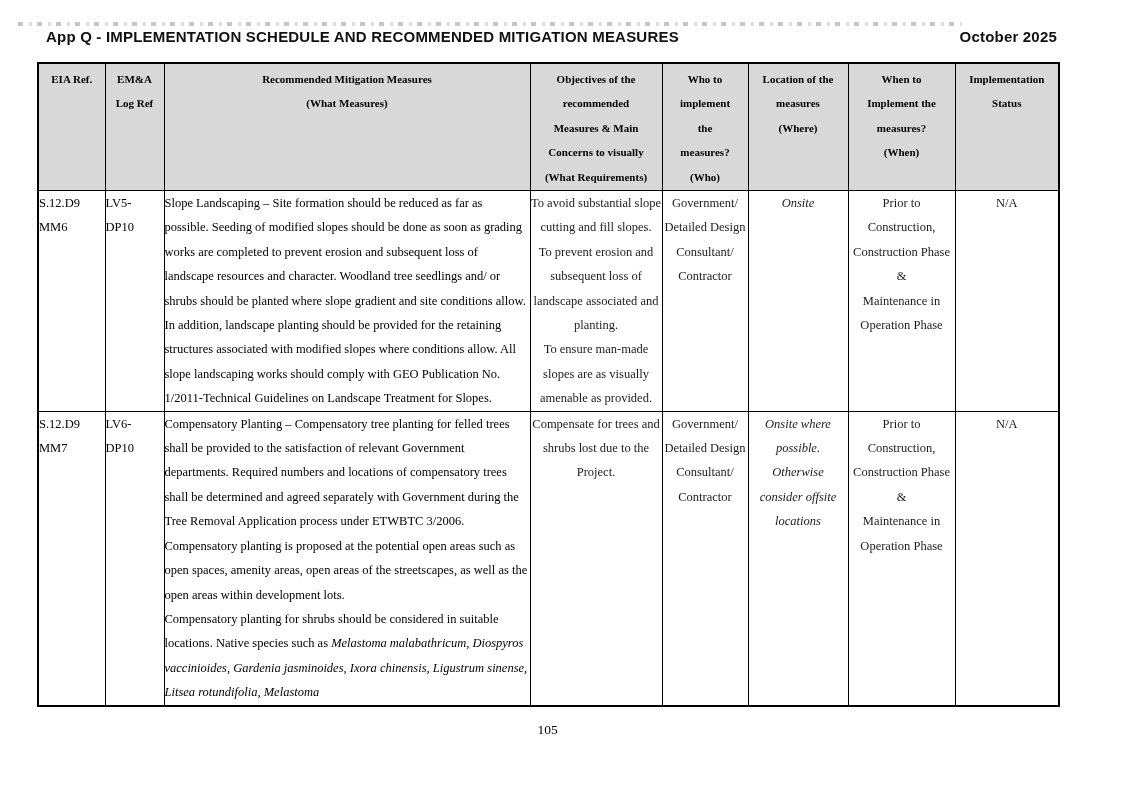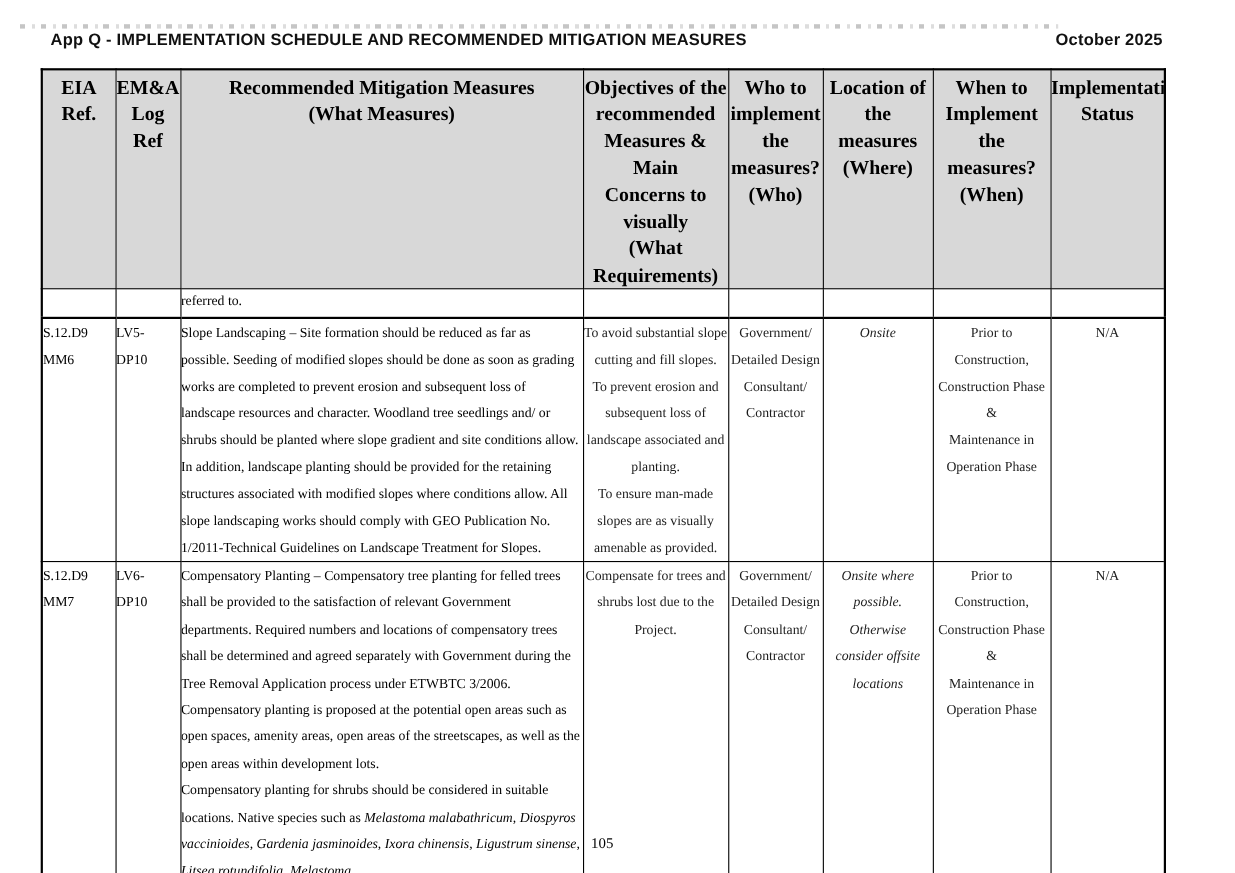--- a/index.html
+++ b/index.html
@@ -30,39 +30,39 @@
   .schedule col.c0 { width:67px; }
   .schedule col.c1 { width:59px; }
   .schedule col.c2 { width:366px; }
   .schedule col.c3 { width:132px; }
   .schedule col.c4 { width:86px; }
   .schedule col.c5 { width:100px; }
   .schedule col.c6 { width:107px; }
   .schedule col.c7 { width:104px; }
   .schedule thead th {
     background:var(--header-bg, #d8d8d8);
-    font-weight:bold; font-size:18px; line-height:24.4px;
+    font-weight:bold; font-size:11px; line-height:24.4px;
     text-align:center; height:123px; padding-top:3px;
   }
   .schedule tbody td { font-size:12.5px; line-height:24.4px; }
   .cell-eia_ref, .cell-log_ref { font-size:13px; padding:3px 3px 0 7px; text-align:left; }
   .cell-measures { padding:3px 8px 0 8px; text-align:left; }
   .cell-measures .para { margin:0; }
   .cell-objectives, .cell-who, .cell-when, .cell-status, .cell-where {
     font-size:12px; text-align:center; padding-top:3px; color:#1c1c1c;
   }
   .cell-where { font-style:italic; }
   .cell-where .line { }
   .em { font-style:italic; }
   tr.compact td { height:23px; line-height:16px; }
   tr.compact .cell-measures { padding-top:2px; }
   tr.thickline td { border-bottom-width:2px; }
   .doc-footer {
     position:absolute; top:722px; left:37px; width:1021px;
-    text-align:center; font-size:13.5px;margin-top:37px;
+    text-align:center; font-size:13.5px;
   }
 </style>
 </head>
 <body>
 
 <div class="scan-artifact"></div>
 
 <div class="doc-header">
   <span>App Q - IMPLEMENTATION SCHEDULE AND RECOMMENDED MITIGATION MEASURES</span>
   <span>October 2025</span>
@@ -117,32 +117,20 @@
           <div class="line">measures?</div>
           <div class="line">(When)</div>
         </th>
         <th>
           <div class="line">Implementation</div>
           <div class="line">Status</div>
         </th>
       </tr>
   </thead>
   <tbody id="table-body">
-      <tr class="compact thickline" style="height: 23px;">
-        <td class="cell-eia_ref"></td>
-        <td class="cell-log_ref"></td>
-        <td class="cell-measures">
-          <div class="para"><span>referred to.</span></div>
-        </td>
-        <td class="cell-objectives"></td>
-        <td class="cell-who"></td>
-        <td class="cell-where"></td>
-        <td class="cell-when"></td>
-        <td class="cell-status"></td>
-      </tr>
       <tr style="height: 217px;">
         <td class="cell-eia_ref">
           <div class="line">S.12.D9</div>
           <div class="line">MM6</div>
         </td>
         <td class="cell-log_ref">
           <div class="line">LV5-</div>
           <div class="line">DP10</div>
         </td>
         <td class="cell-measures">

